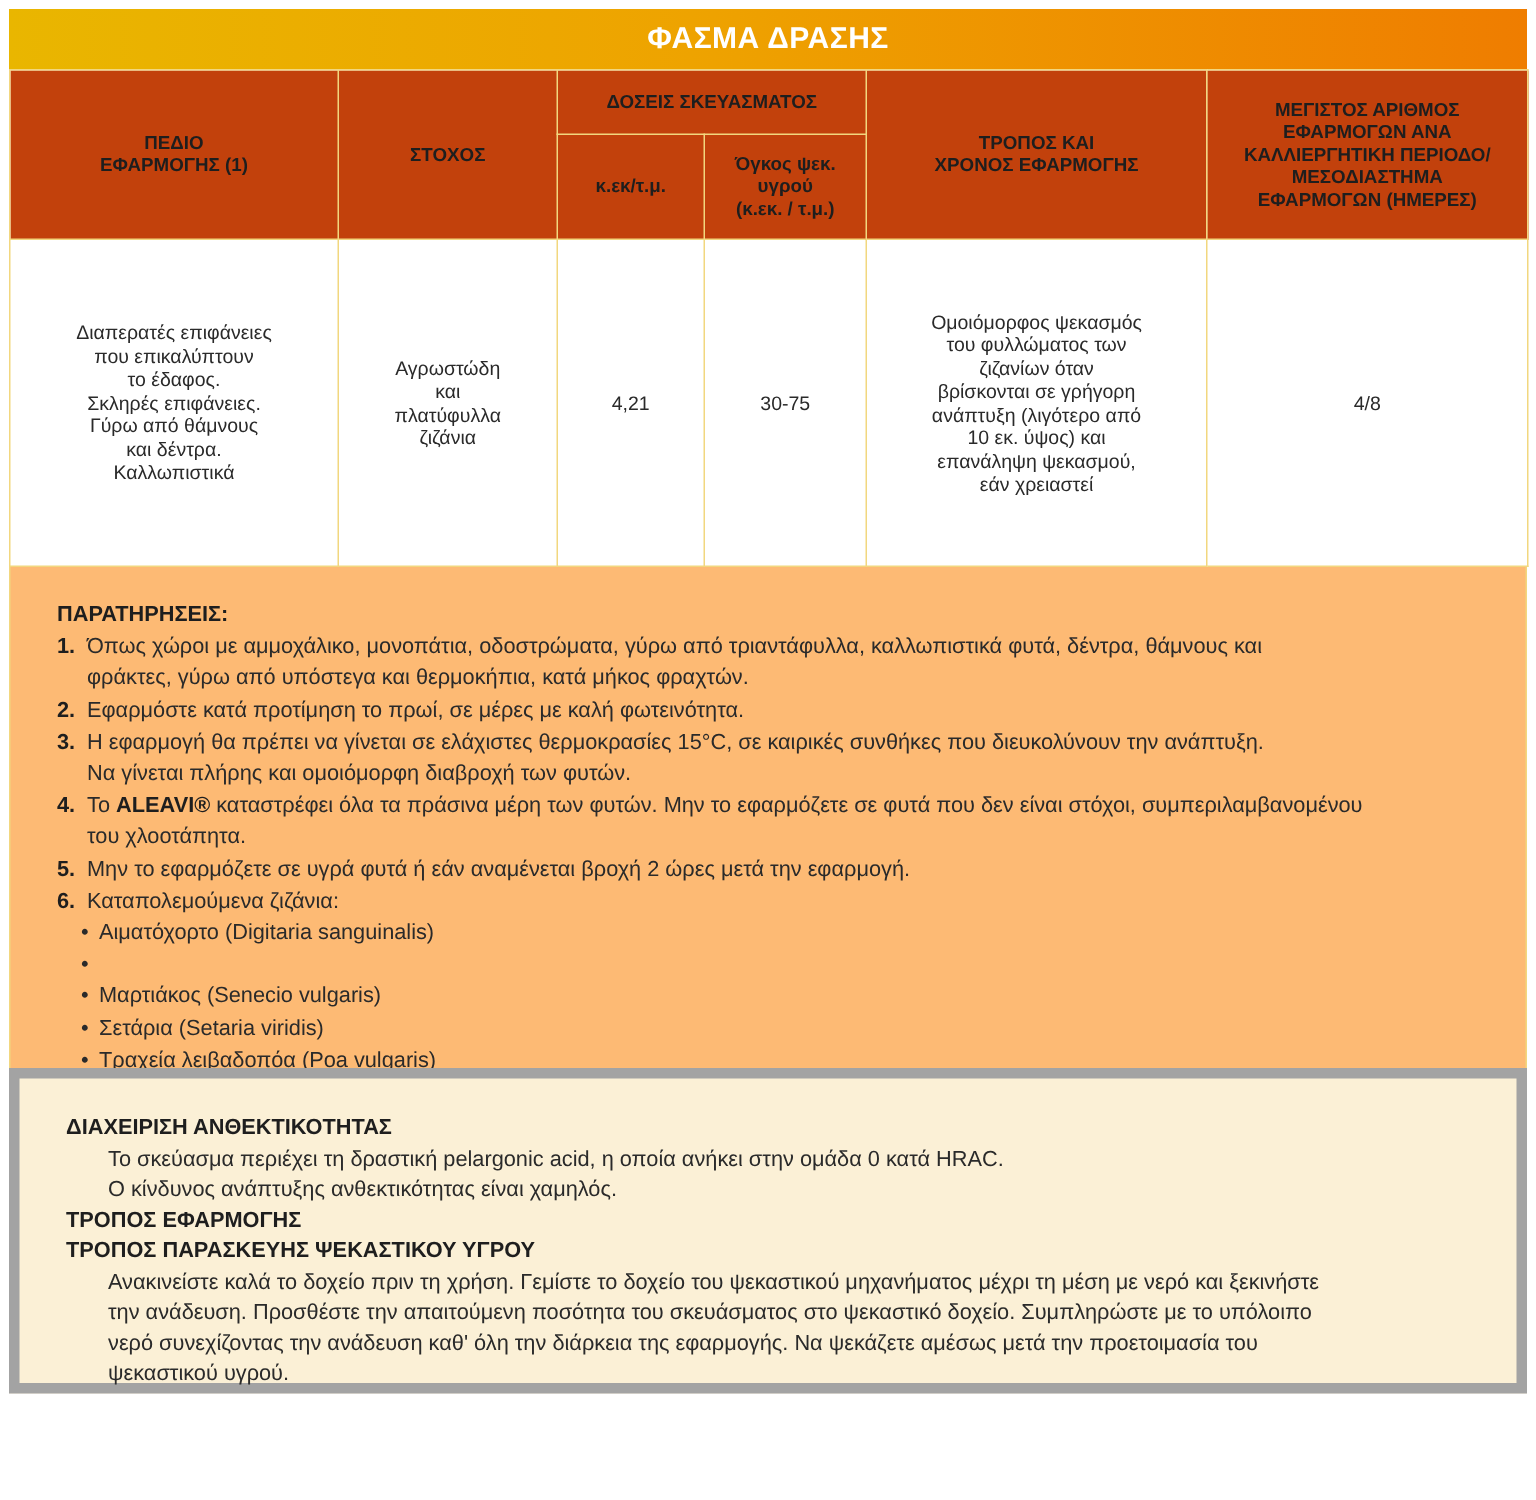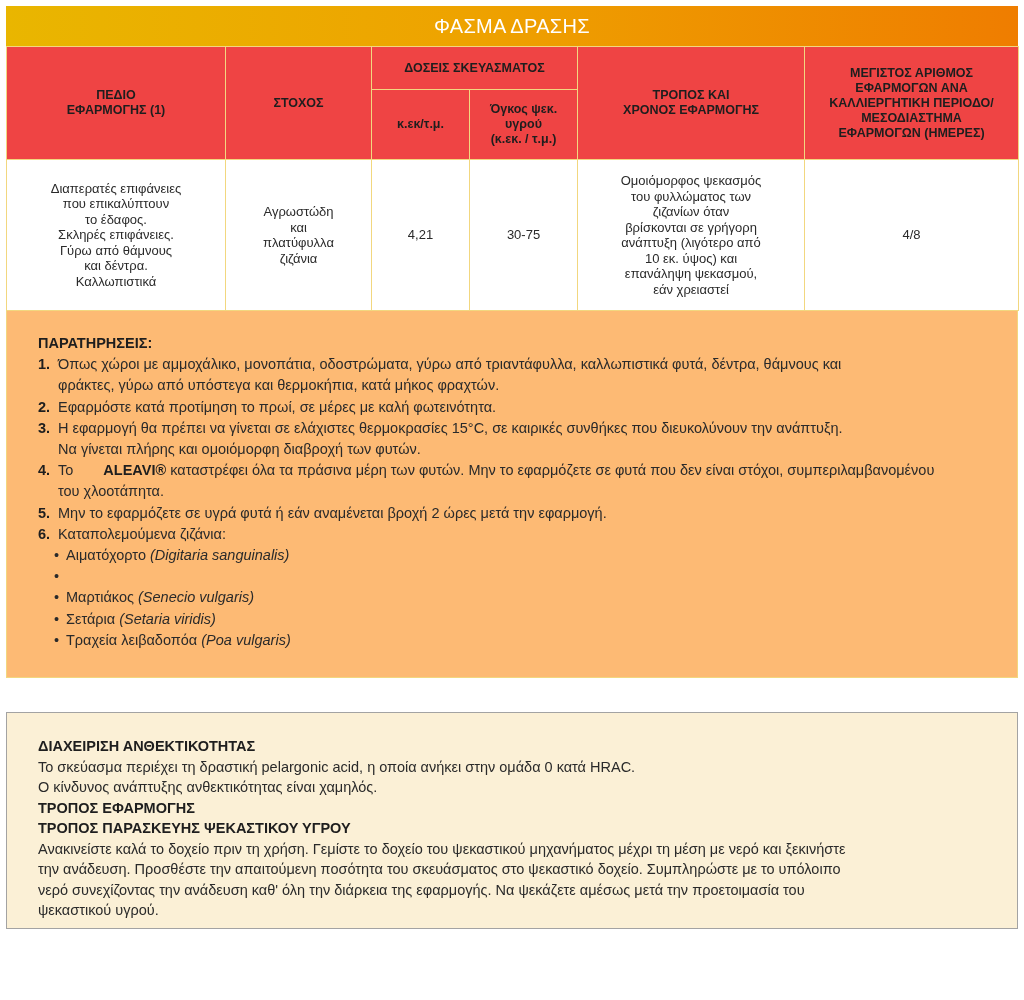--- a/index.html
+++ b/index.html
@@ -5,40 +5,40 @@
   * { box-sizing: border-box; margin: 0; padding: 0; }
   html, body { width: 1024px; height: 1000px; background: #ffffff; overflow: hidden; }
   body { font-family: "Liberation Sans", sans-serif; color: #1e1e1e; position: relative; }
 
   .wrap { position: absolute; left: 6px; top: 6px; width: 1012px; }
 
   .title-bar {
     height: 40px;
     background: linear-gradient(to right, #e9b600 0%, #eea300 45%, #ef7d00 100%);
     color: #ffffff;
-    font-weight: normal;
+    font-weight: bold;
     font-size: 20px;
     text-align: center;
     line-height: 40px;
     letter-spacing: 0.3px;
   }
 
   table.spec {
     width: 1012px;
     border-collapse: collapse;
     table-layout: fixed;
     font-size: 13px;
   }
   table.spec th, table.spec td {
     border: 1px solid #f2d77f;
     text-align: center;
     vertical-align: middle;
   }
   table.spec th {
-    background: #ef4444;
+    background: #c2410c;
     font-weight: bold;
     font-size: 12.5px;
     line-height: 15px;
     color: #1e1e1e;
     padding: 4px 6px;
   }
   table.spec td {
     background: #ffffff;
     font-size: 13px;
     line-height: 15.5px;
@@ -54,41 +54,41 @@
     height: 367px;
     padding: 22px 0 0 31px;
     font-size: 14.5px;
     line-height: 21.2px;
     color: #2a2a2a;
   }
   .notes-title { font-weight: bold; color: #1e1e1e; font-size: 14.5px; }
   .note { display: flex; }
   .note-num { font-weight: bold; color: #1e1e1e; width: 20px; flex: 0 0 20px; }
   .note-text { white-space: pre-line; }
-  .note-text b { color: #1e1e1e; margin-left: 26px; }
+  .note-text b { color: #1e1e1e; }
   .bullets { padding-left: 16px; }
   .bullet { display: flex; }
   .bullet-dot { width: 12px; flex: 0 0 12px; }
-  .latin { font-style: italic; }
+  .latin { }
 
   .info {
     position: absolute;
     left: 6px;
     top: 712px;
     width: 1012px;
     height: 217px;
     background: #fbf0d6;
-    border: 1px solid #a3a3a3;
+    border: 7px solid #a3a3a3;
     padding: 23px 0 0 31px;
     font-size: 14.5px;
     line-height: 20.5px;
     color: #2a2a2a;
   }
   .info h3 { font-size: 14.5px; font-weight: bold; color: #1e1e1e; line-height: 20.5px; }
-  .info p { white-space: pre-line; }
+  .info p { white-space: pre-line; margin-left: 28px; }
 </style>
 </head>
 <body>
 
 <div class="wrap">
   <div class="title-bar">ΦΑΣΜΑ ΔΡΑΣΗΣ</div>
 
   <table class="spec">
     <colgroup>
       <col style="width:219px">
@@ -113,21 +113,21 @@
 ΕΦΑΡΜΟΓΩΝ (ΗΜΕΡΕΣ)</th>
       </tr>
       <tr style="height:70px">
         <th>κ.εκ/τ.μ.</th>
         <th class="pre">Όγκος ψεκ.
 υγρού
 (κ.εκ. / τ.μ.)</th>
       </tr>
     </thead>
     <tbody>
-      <tr style="height:151px">
+      <tr style="height:218px">
         <td class="pre">Διαπερατές επιφάνειες
 που επικαλύπτουν
 το έδαφος.
 Σκληρές επιφάνειες.
 Γύρω από θάμνους
 και δέντρα.
 Καλλωπιστικά</td>
         <td class="pre">Αγρωστώδη
 και
 πλατύφυλλα

